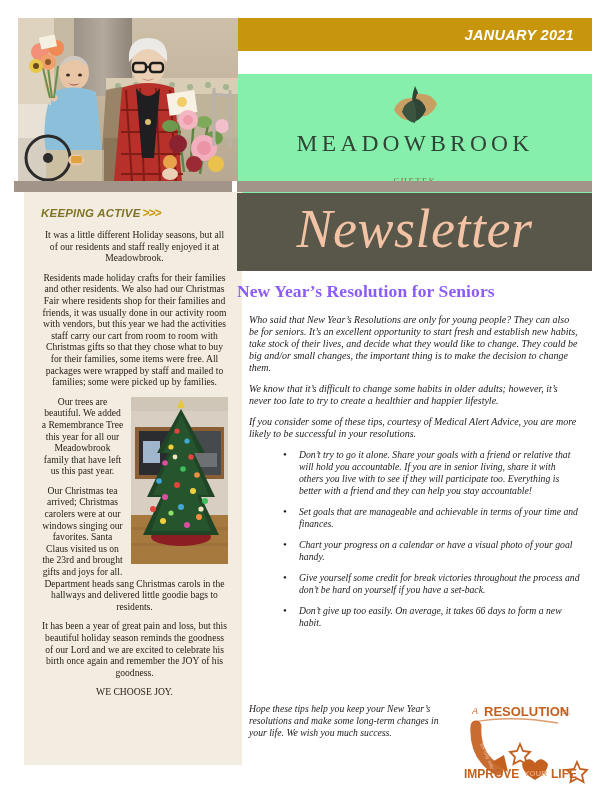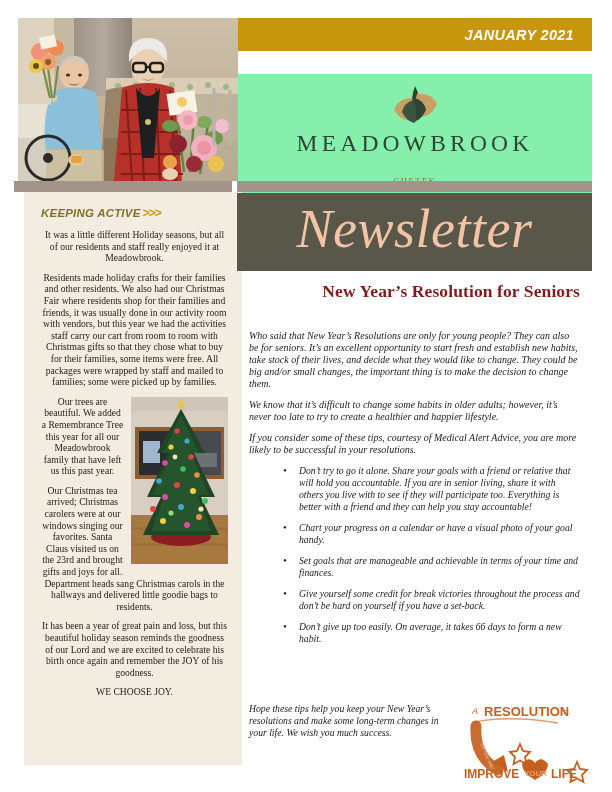--- a/index.html
+++ b/index.html
@@ -53,21 +53,21 @@
   
   .news-banner{position:absolute;left:237px;top:193px;width:355px;height:78px;
     background:#59564a;display:flex;align-items:center;justify-content:center;}
   .news-banner .news-word{font-family:"Liberation Serif",serif;font-style:italic;
     color:#f2c3a4;font-size:54px;line-height:1;letter-spacing:.5px;
     padding-bottom:6px;}
 
   .right-col{position:absolute;left:237px;top:281px;width:363px;height:511px;
     box-sizing:border-box;padding:0 20px 0 0;}
   .headline{font-family:"Liberation Serif",serif;font-weight:bold;
-    color:#7f1d1d;font-size:17.5px;text-align:right;margin:0 0 28px 0;
+    color:#8b5cf6;font-size:17.5px;text-align:left;margin:0 0 12px 0;
     letter-spacing:.1px;}
   .right-col p{margin:0 0 9px 0;font-style:italic;font-size:10px;
     line-height:12px;color:#1b1b1b;padding-left:12px;}
   .tips{margin:2px 0 8px 0;padding:0 0 0 46px;list-style:none;}
   .tips li{position:relative;font-style:italic;font-size:9.7px;
     line-height:12px;color:#1b1b1b;margin-bottom:9px;padding-left:16px;}
   .tips li:before{content:"\2022";position:absolute;left:0;top:-1px;
     font-size:11px;font-style:normal;color:#1b1b1b;}
 
   .bottom-zone{position:absolute;left:237px;top:700px;width:363px;height:92px;}
@@ -288,22 +288,22 @@
 
   <div class="right-col">
     <h1 class="headline">New Year’s Resolution for Seniors</h1>
 
     <p>Who said that New Year’s Resolutions are only for young people? They can also be for seniors. It’s an excellent opportunity to start fresh and establish new habits, take stock of their lives, and decide what they would like to change. They could be big and/or small changes, the important thing is to make the decision to change them.</p>
     <p>We know that it’s difficult to change some habits in older adults; however, it’s never too late to try to create a healthier and happier lifestyle.</p>
     <p>If you consider some of these tips, courtesy of Medical Alert Advice, you are more likely to be successful in your resolutions.</p>
 
     <ul class="tips">
       <li>Don’t try to go it alone. Share your goals with a friend or relative that will hold you accountable. If you are in senior living, share it with others you live with to see if they will participate too. Everything is better with a friend and they can help you stay accountable!</li>
+      <li>Set goals that are manageable and achievable in terms of your time and finances.</li>
       <li>Chart your progress on a calendar or have a visual photo of your goal handy.</li>
-      <li>Set goals that are manageable and achievable in terms of your time and finances.</li>
       <li>Give yourself some credit for break victories throughout the process and don’t be hard on yourself if you have a set-back.</li>
       <li>Don’t give up too easily. On average, it takes 66 days to form a new habit.</li>
     </ul>
 
   </div>
 
   <div class="bottom-zone">
     <div class="bottom-text">Hope these tips help you keep your New Year’s resolutions and make some long-term changes in your life. We wish you much success.</div>
 
     <svg class="doodle" viewBox="0 0 130 85" xmlns="http://www.w3.org/2000/svg">

